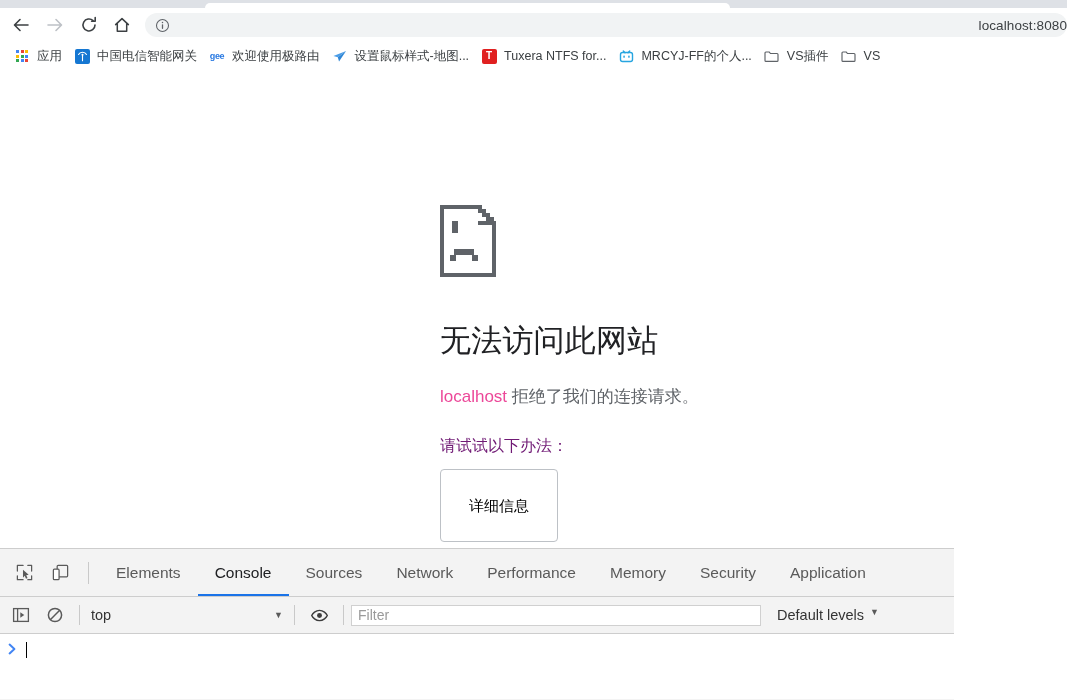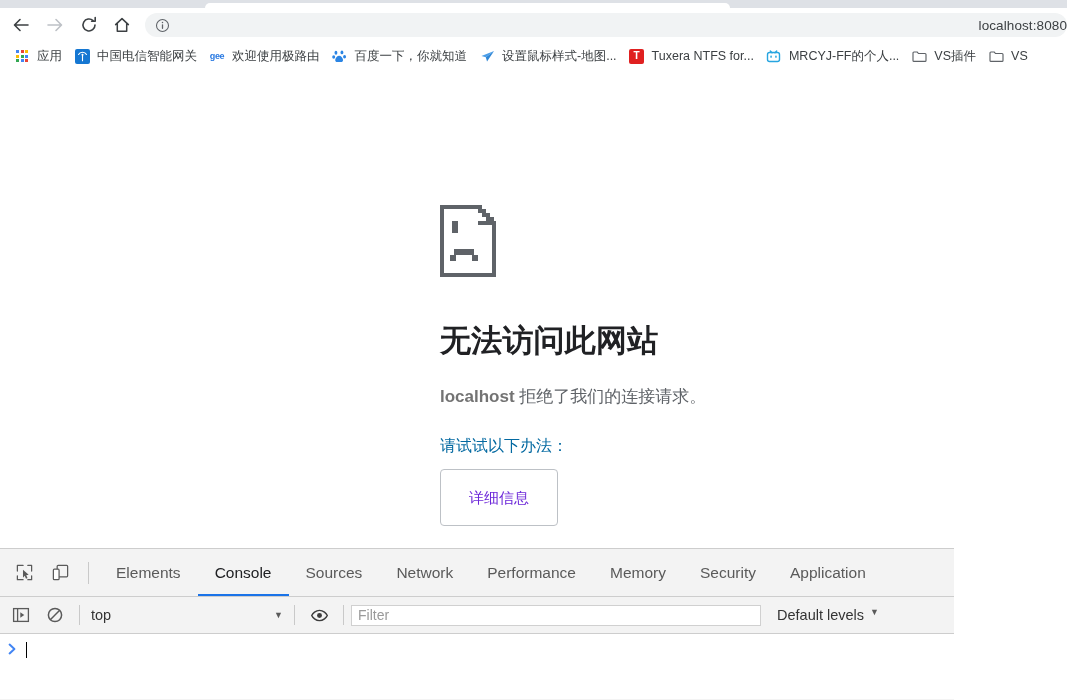--- a/index.html
+++ b/index.html
@@ -105,46 +105,46 @@
     background: #ffffff;
     overflow: hidden;
   }
   .err {
     position: absolute; left: 440px; top: 135px; width: 560px;
   }
   .err-icon { width: 56px; height: 72px; }
   .err-title {
     margin-top: 45px;
     font-size: 31px;
-    font-weight: bold;
+    font-weight: normal;
     color: #202124;
     line-height: 1.2;
     letter-spacing: 0.2px;
   }
   .err-sub {
     margin-top: 26px;
     font-size: 17px;
     color: #5f6368;
     line-height: 1.4;
   }
-  .err-sub b { color: #737373; font-weight: bold; }
+  .err-sub b { color: #ec4899; font-weight: normal; }
   .err-hint {
     margin-top: 27px;
     font-size: 16px;
-    color: #0369a1;
+    color: #701a75;
   }
   .err-btn {
     margin-top: 12px;
     display: inline-block;
     border: 1px solid #bdc1c6;
     border-radius: 4px;
     background: #ffffff;
-    color: #6d28d9;
+    color: #000000;
     font-size: 15px;
-    padding: 20px 28px;
+    padding: 28px 28px;
     line-height: 1;
     font-family: "Liberation Sans", "DejaVu Sans", sans-serif;
   }
 
   
   .devtools {
     position: absolute; left: 0; top: 548px; width: 954px; height: 152px;
     background: #f3f3f3;
     border-top: 1px solid #cdcdcd;
   }
@@ -307,32 +307,20 @@
       <span class="bm-label">中国电信智能网关</span>
     </div>
 
     <div class="bm">
       <span class="bm-ico">
         <span style="font-size:9px;font-weight:bold;color:#2a7ae2;letter-spacing:-0.4px;">gee</span>
       </span>
       <span class="bm-label">欢迎使用极路由</span>
     </div>
 
-    <div class="bm">
-      <span class="bm-ico">
-        <svg width="15" height="15" viewBox="0 0 16 16" aria-hidden="true">
-          <ellipse cx="4.2" cy="4.0" rx="1.5" ry="2.1" fill="#2b85e4"></ellipse>
-          <ellipse cx="10.6" cy="3.6" rx="1.5" ry="2.1" fill="#2b85e4"></ellipse>
-          <ellipse cx="1.8" cy="8.5" rx="1.6" ry="1.9" fill="#2b85e4"></ellipse>
-          <ellipse cx="13.4" cy="8.2" rx="1.6" ry="1.9" fill="#2b85e4"></ellipse>
-          <path d="M7.6 7.2c2 0 3.7 2.4 4.1 3.9.4 1.6-.7 2.8-2.3 2.8H5.8c-1.6 0-2.7-1.2-2.3-2.8.4-1.5 2.1-3.9 4.1-3.9z" fill="#2b85e4"></path>
-        </svg>
-      </span>
-      <span class="bm-label">百度一下，你就知道</span>
-    </div>
 
     <div class="bm">
       <span class="bm-ico">
         <svg width="15" height="15" viewBox="0 0 16 16" aria-hidden="true">
           <path d="M15 2L1.5 7.4l4.7 1.4L15 2z" fill="#4a9de8"></path>
           <path d="M15 2L6.2 8.8l1.3 4.6L15 2z" fill="#2f86d6"></path>
         </svg>
       </span>
       <span class="bm-label">设置鼠标样式-地图...</span>
     </div>

